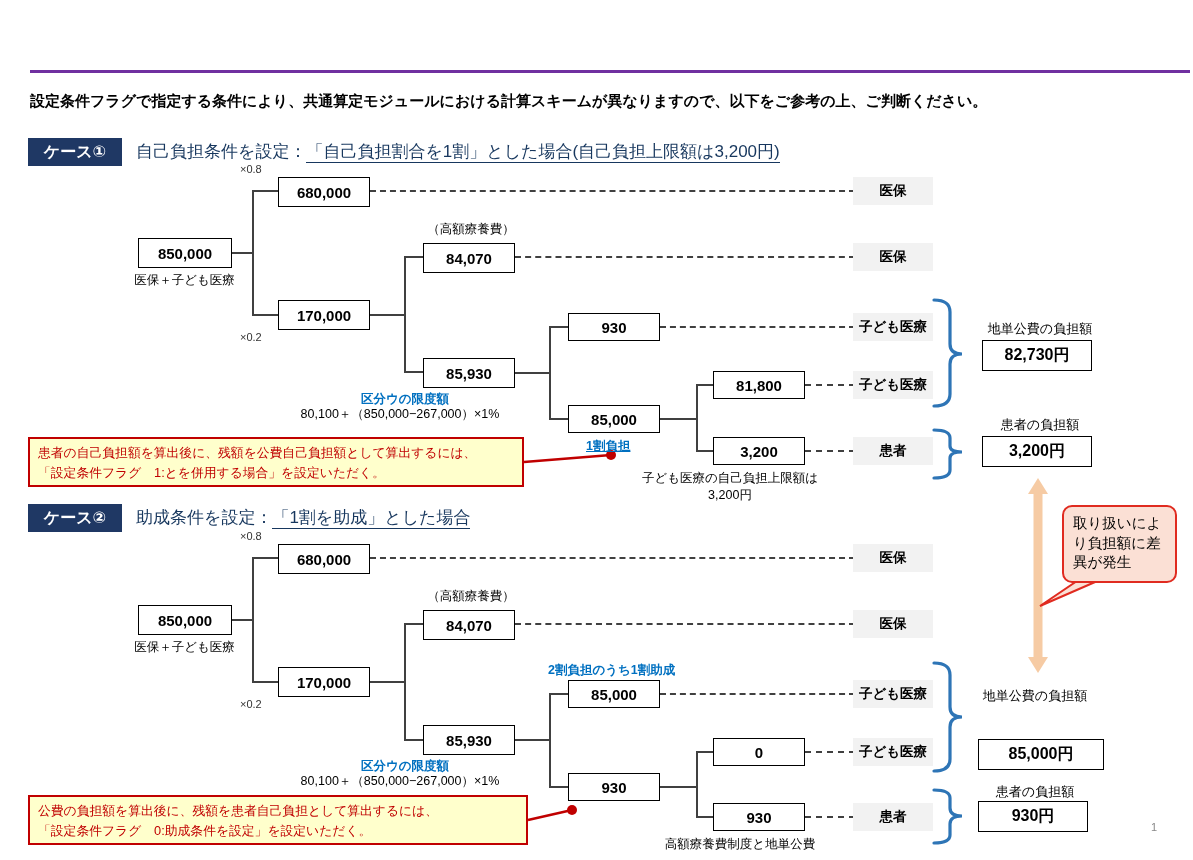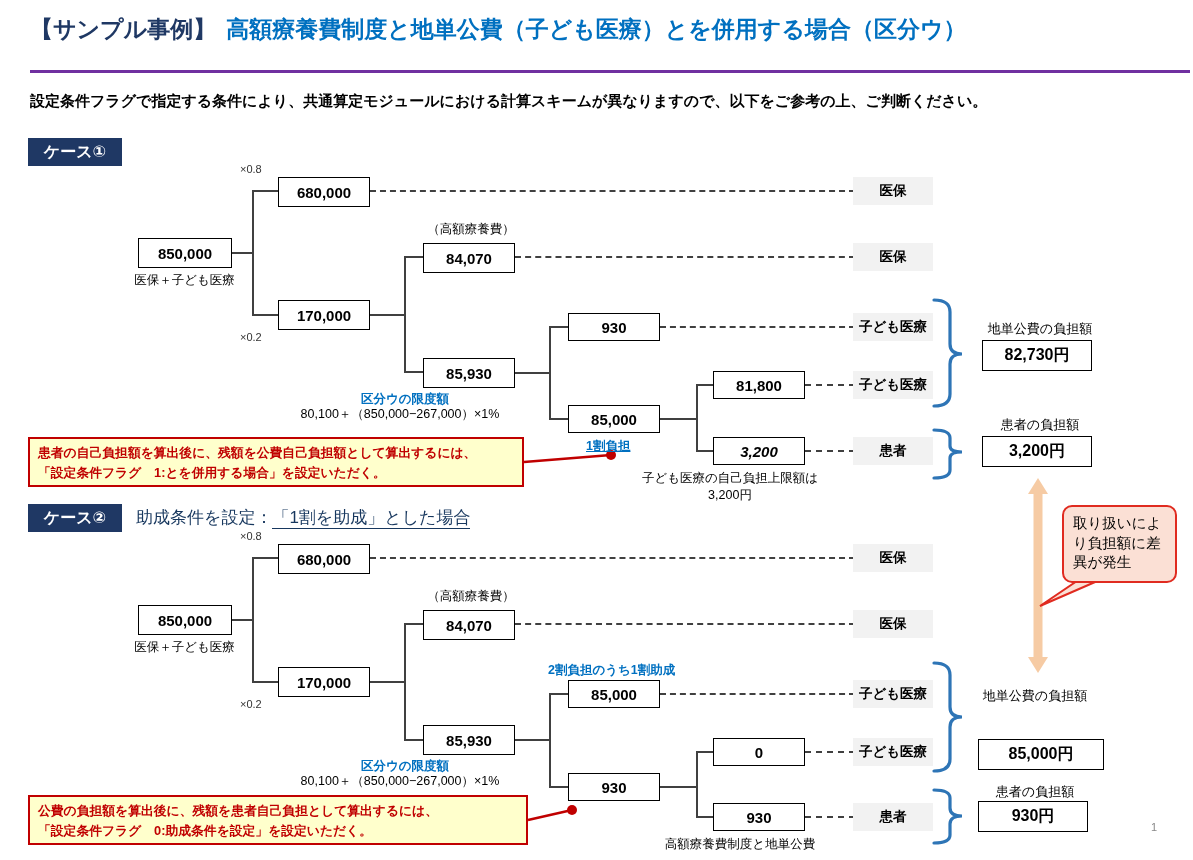--- a/index.html
+++ b/index.html
@@ -25,21 +25,21 @@
   .rbox{position:absolute;background:#fff;border:1.5px solid #000;box-sizing:border-box;display:flex;
         align-items:center;justify-content:center;font-weight:bold;font-size:16px;}
   .rlabel{position:absolute;font-size:13px;text-align:center;}
   .ln{position:absolute;display:block;background:#404040;}
   .dl{position:absolute;display:block;height:0;border-top:2px dashed #404040;}
   .mult{position:absolute;font-size:11px;color:#333;}
   .tnote{position:absolute;font-size:12.5px;text-align:center;}
   .bnote{position:absolute;font-size:12.5px;font-weight:bold;color:#0070C0;white-space:nowrap;}
   .bnote.u{text-decoration:underline;}
   .callout{position:absolute;background:#FFFFCC;border:2.5px solid #C00000;box-sizing:border-box;
-           color:#C00000;font-weight:bold;font-size:12.8px;line-height:1.55;padding:4px 8px;white-space:nowrap;}
+           color:#C00000;font-weight:normal;font-size:12.8px;line-height:1.55;padding:4px 8px;white-space:nowrap;}
   .bubble{position:absolute;left:1062px;top:505px;width:115px;height:78px;background:#FBE0D5;border:2px solid #E02B20;
           border-radius:10px;box-sizing:border-box;font-size:14.5px;line-height:1.35;padding:7px 9px;}
   .pagenum{position:absolute;left:1151px;top:821px;font-size:11px;color:#888;}
   svg.layer{position:absolute;left:0;top:0;pointer-events:none;}
 </style>
 </head>
 <body>
 
 <div id="canvas">
 
@@ -56,28 +56,27 @@
     <polygon points="1038,673 1028,657 1048,657" fill="#F6CBA4"></polygon>
 
     <polygon points="1080,579 1102,579 1040,606" fill="#FBE0D5" stroke="#E02B20" stroke-width="2"></polygon>
 
     <line x1="524" y1="462" x2="611" y2="455" stroke="#C00000" stroke-width="2.5"></line>
     <circle cx="611" cy="455" r="5" fill="#C00000"></circle>
     <line x1="528" y1="820" x2="572" y2="810" stroke="#C00000" stroke-width="2.5"></line>
     <circle cx="572" cy="810" r="5" fill="#C00000"></circle>
   </svg>
 
-  <div class="title">
-    <span class="pfx">【サンプル事例】</span>
-    <span class="main">高額療養費制度と地単公費（子ども医療）とを併用する場合（区分ウ）</span>
-  </div>
   <div class="divider"></div>
   <div class="subtitle">設定条件フラグで指定する条件により、共通算定モジュールにおける計算スキームが異なりますので、以下をご参考の上、ご判断ください。</div>
 
   <div class="badge" style="left:28px;top:138px;">ケース①</div>
+  <div class="heading" style="left:136px;top:140px;">
+    <span>自己負担条件を設定：</span><span class="ul">「自己負担割合を1割」とした場合(自己負担上限額は3,200円)</span>
+  </div>
 
   <i class="ln" style="left:230px;top:252px;width:24px;height:2px"></i>
   <i class="ln" style="left:252px;top:191px;width:2px;height:125px"></i>
   <i class="ln" style="left:252px;top:190px;width:26px;height:2px"></i>
   <i class="ln" style="left:252px;top:314px;width:26px;height:2px"></i>
   <i class="ln" style="left:370px;top:314px;width:36px;height:2px"></i>
   <i class="ln" style="left:404px;top:257px;width:2px;height:116px"></i>
   <i class="ln" style="left:404px;top:256px;width:19px;height:2px"></i>
   <i class="ln" style="left:404px;top:371px;width:19px;height:2px"></i>
   <i class="ln" style="left:515px;top:372px;width:36px;height:2px"></i>
@@ -103,21 +102,21 @@
   <div class="nbox" style="left:278px;top:300px;">170,000</div>
   <div class="tnote" style="left:423px;top:221px;width:96px;">（高額療養費）</div>
   <div class="nbox" style="left:423px;top:243px;">84,070</div>
   <div class="nbox" style="left:423px;top:358px;">85,930</div>
   <div class="bnote" style="left:330px;top:391px;width:150px;text-align:center;">区分ウの限度額</div>
   <div class="tnote" style="left:270px;top:406px;width:260px;">80,100＋（850,000−267,000）×1%</div>
   <div class="nbox sm" style="left:568px;top:313px;">930</div>
   <div class="nbox sm" style="left:568px;top:405px;">85,000</div>
   <div class="bnote u" style="left:586px;top:438px;">1割負担</div>
   <div class="nbox sm" style="left:713px;top:371px;">81,800</div>
-  <div class="nbox sm" style="left:713px;top:437px;font-style:italic;">3,200</div>
+  <div class="nbox sm" style="left:713px;top:437px;">3,200</div>
   <div class="tnote" style="left:640px;top:470px;width:180px;">
     <span>子ども医療の自己負担上限額は</span><br>
     <span>3,200円</span>
   </div>
 
   <div class="plabel" style="left:853px;top:177px;">医保</div>
   <div class="plabel" style="left:853px;top:243px;">医保</div>
   <div class="plabel" style="left:853px;top:313px;">子ども医療</div>
   <div class="plabel" style="left:853px;top:371px;">子ども医療</div>
   <div class="plabel" style="left:853px;top:437px;">患者</div>

